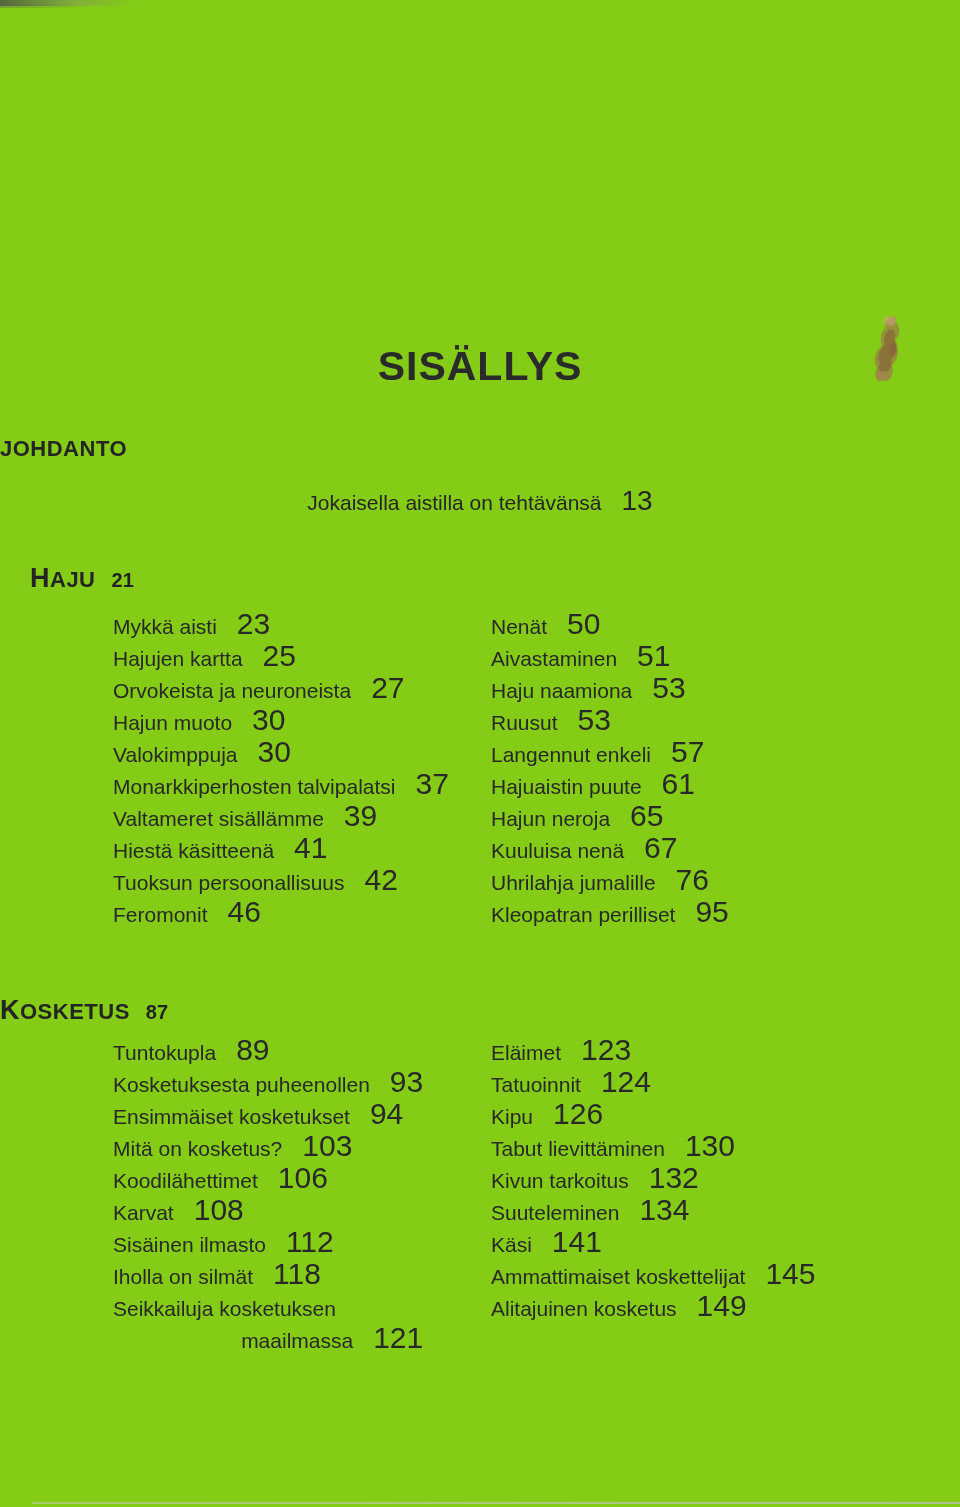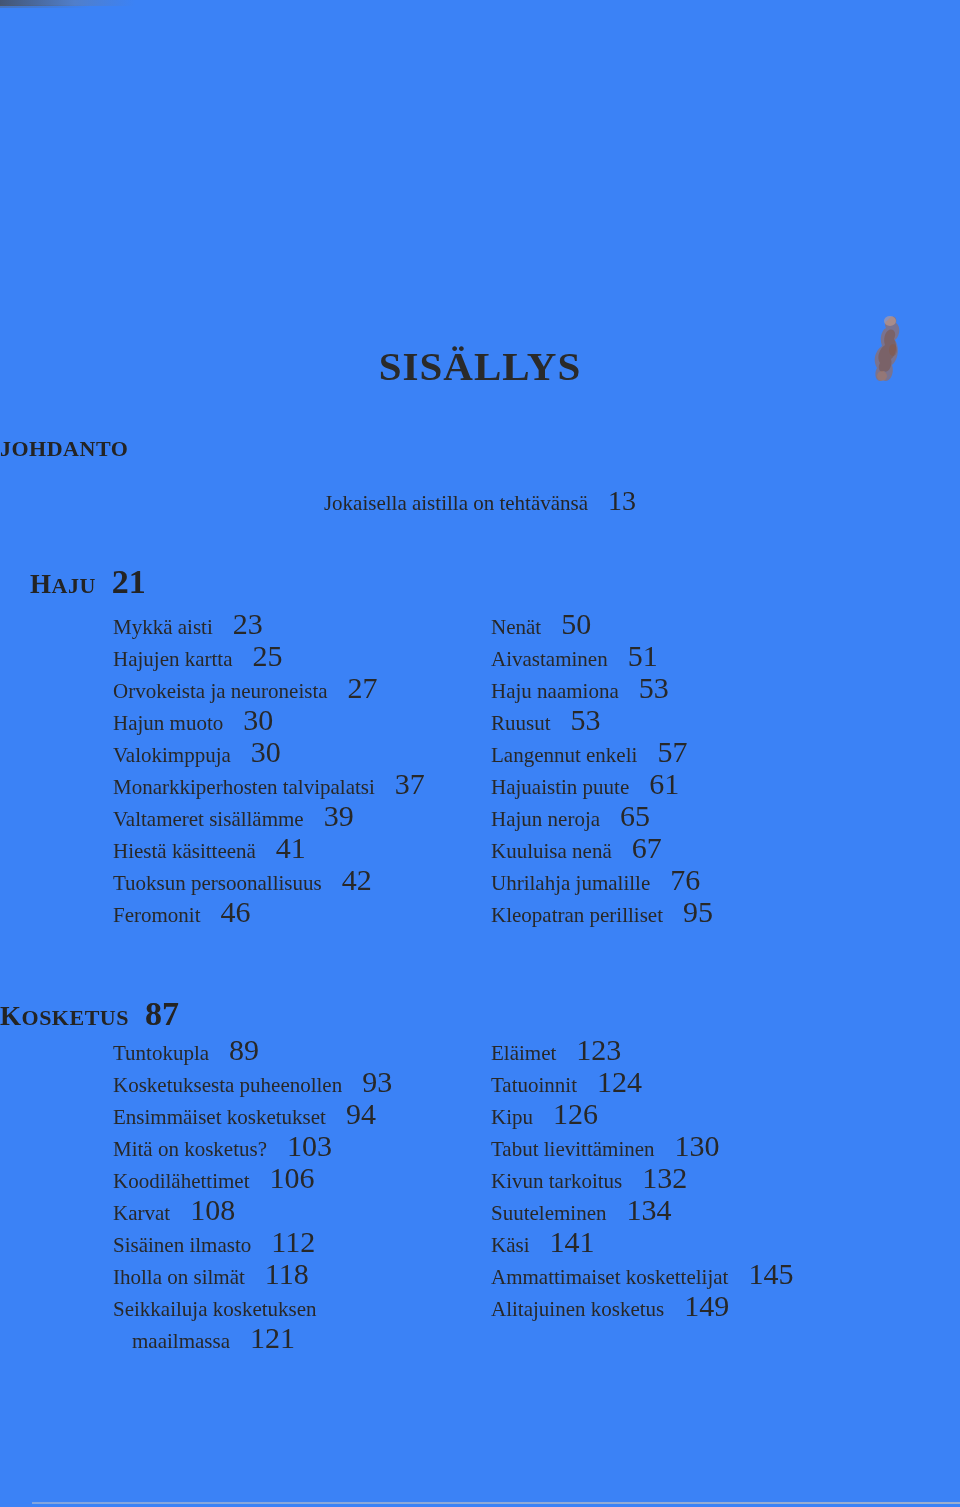--- a/index.html
+++ b/index.html
@@ -1,53 +1,53 @@
 <!DOCTYPE html>
 <html><head>
 <meta charset="utf-8">
 <style>
   html,body { margin:0; padding:0; background:#e9e9e9; }
   .page {
     position:relative; width:960px; height:1507px;
-    background:#3b82f6; overflow:hidden;
-    font-family:Liberation Serif, serif;
+    background:#84cc16; overflow:hidden;
+    font-family:Liberation Sans, sans-serif;
     color:#262626;
   }
   .page-title {
     position:absolute; top:344px; left:0; width:100%;
     text-align:center; font-size:41px; font-weight:bold;
     letter-spacing:1px; line-height:1.1; color:#2a2a2a;
   }
   .sec-head {
     position:absolute; left:0; width:100%;
     font-weight:bold; color:#242424;
     line-height:1;
   }
   .sec-head .lbl { display:inline-block; font-size:22px; letter-spacing:0.5px; }
   .sec-head.smallcaps .lbl::first-letter { font-size:27px; }
   .num {
     font-size:28px; margin-left:20px; font-weight:normal;
     letter-spacing:0px;
   }
-  .sec-head .num { font-weight:bold; font-size:34px; margin-left:16px; }
+  .sec-head .num { font-weight:bold; font-size:20px; margin-left:16px; }
   .intro-line {
     position:absolute; top:484px; left:0; width:100%;
     text-align:center; font-size:21px; line-height:1.2; color:#262626;
   }
   .col {
     position:absolute; font-size:21px; line-height:32px;
     white-space:nowrap; color:#282828;
   }
   .cols-haju .col { top:608px; }
   .cols-kosketus .col { top:1034px; }
   .col.c-left  { left:113px; }
   .col.c-right { left:491px; }
   .row { height:32px; }
   .row .num { font-size:30px; line-height:32px; }
-  .row.indent { padding-left:19px; }
+  .row.indent { padding-left:19px;text-align:right; }
   
   .stain { position:absolute; left:873px; top:312px; width:32px; height:80px; }
   
   .edge-smudge {
     position:absolute; top:0; left:0; width:135px; height:6px;
     background:linear-gradient(to right, rgba(70,70,72,0.75), rgba(120,120,122,0.35) 55%, rgba(160,160,160,0) 100%);
   }
   .edge-smudge2 {
     position:absolute; top:5px; left:0; width:90px; height:3px;
     background:linear-gradient(to right, rgba(90,90,92,0.35), rgba(160,160,160,0) 100%);

